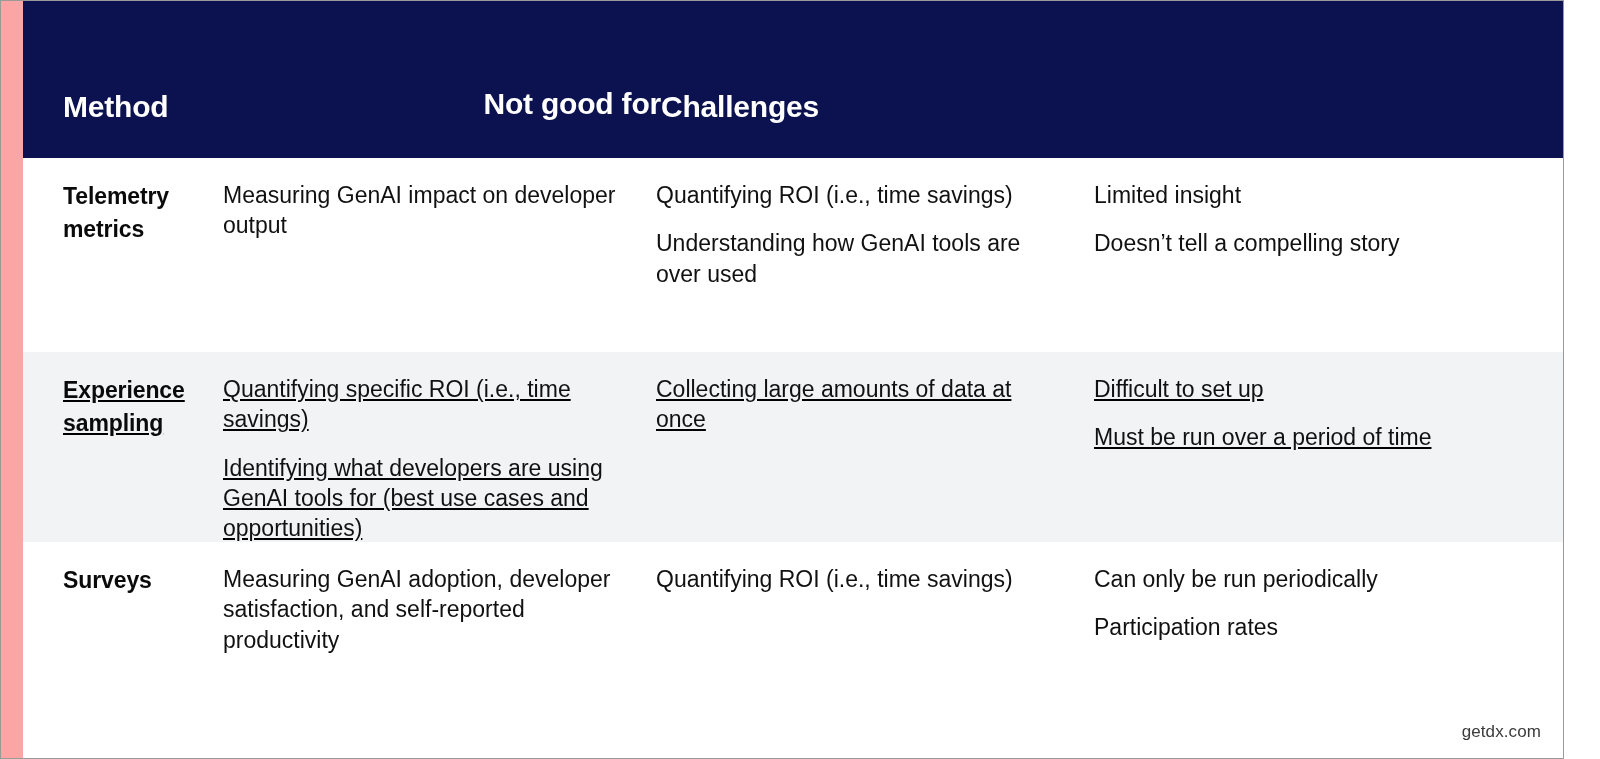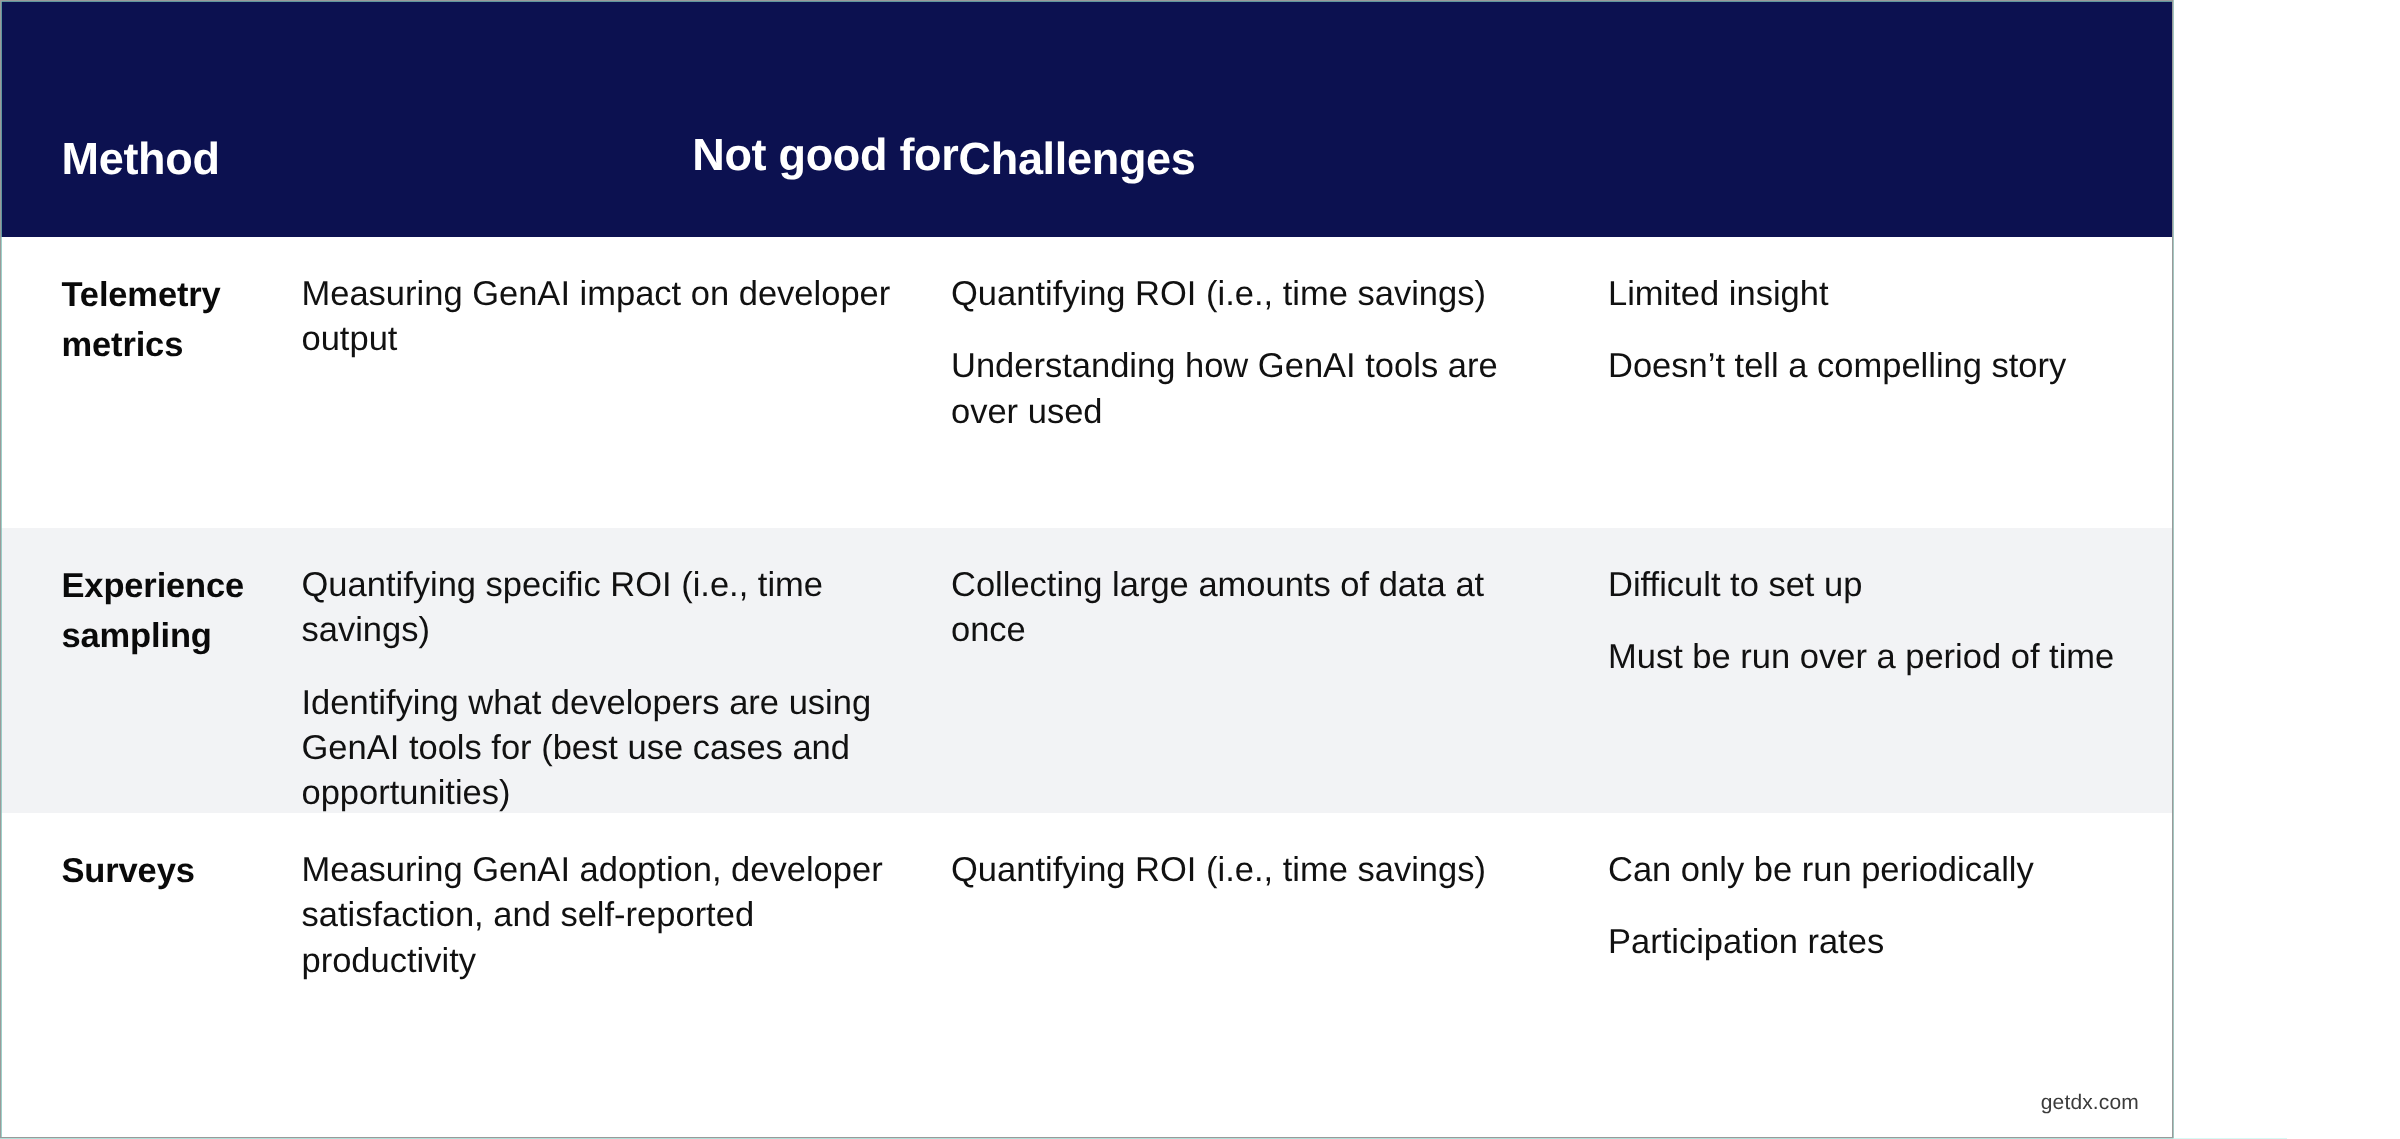--- a/index.html
+++ b/index.html
@@ -8,26 +8,27 @@
     padding: 0;
     background: #ffffff;
   }
   body {
     font-family: "Liberation Sans", sans-serif;
     -webkit-font-smoothing: antialiased;
   }
 
   .frame {
     position: relative;
-    width: 1449px;
+    width: 1564px;
     height: 759px;
     box-sizing: border-box;
-    background: #5eead4;
+    background: #fca5a5;
     border: 1px solid #9a9a9a;
     overflow: hidden;
+    padding-left: 22px;
   }
 
   .table {
     position: relative;
     width: 100%;
     height: 100%;
     box-sizing: border-box;
     display: flex;
     flex-direction: column;
   }
@@ -59,21 +60,21 @@
   .col-chall     { flex: 1 1 auto;  padding-left: 0px; }
 
   
   .trow {
     display: flex;
     box-sizing: border-box;
     align-items: flex-start;
     padding-top: 22px;
   }
   .trow.r1 { background: #ffffff; height: 194px; flex: 0 0 194px; justify-content: space-between; }
-  .trow.r2 { background: #f2f3f5; height: 190px; flex: 0 0 190px; }
+  .trow.r2 { background: #f2f3f5; height: 190px; flex: 0 0 190px; text-decoration: underline; }
   .trow.r3 { background: #ffffff; flex: 1 1 auto; }
 
   .trow .cell {
     box-sizing: border-box;
     color: #111111;
     font-size: 23px;
     line-height: 1.32;
   }
 
   .method-name {
@@ -93,21 +94,21 @@
   .plist li {
     margin: 0 0 18px 0;
     padding-right: 34px;
   }
   .plist li:last-child { margin-bottom: 0; }
 
   .watermark {
     position: absolute;
     right: 22px;
     bottom: 16px;
-    font-size: 14px;
+    font-size: 17px;
     color: #3b3b3b;
     letter-spacing: 0.1px;
   }
 </style>
 </head>
 <body>
 
 <div class="frame">
   <div class="table">
 

